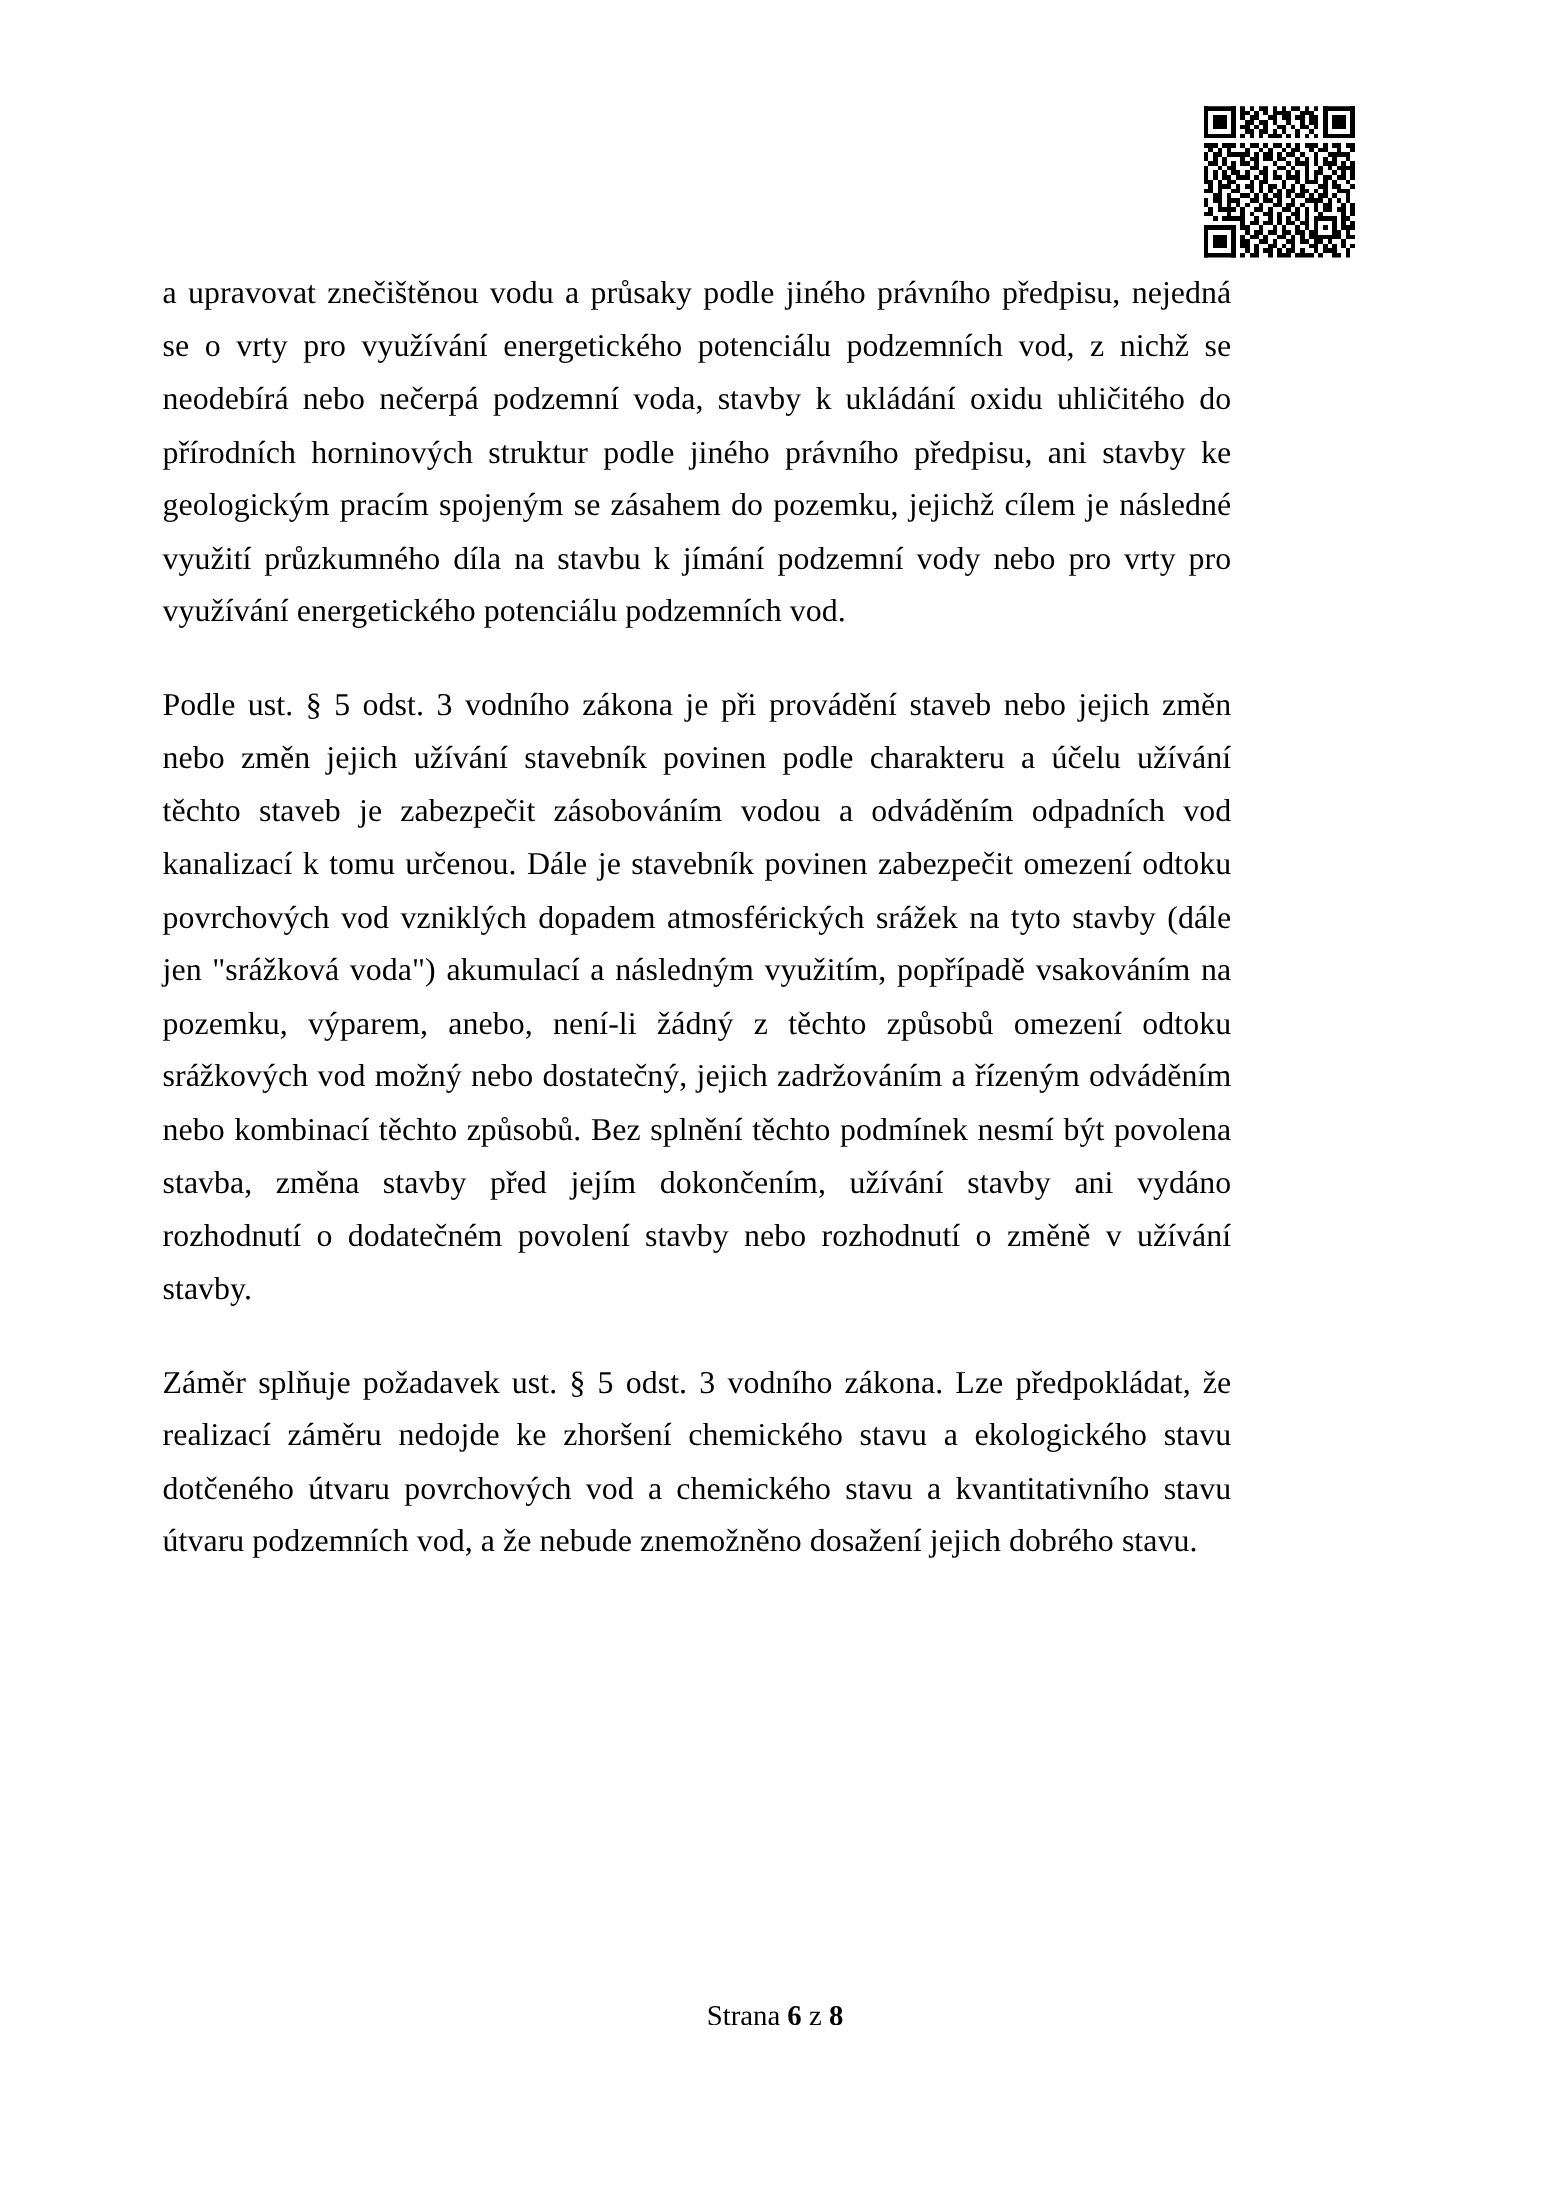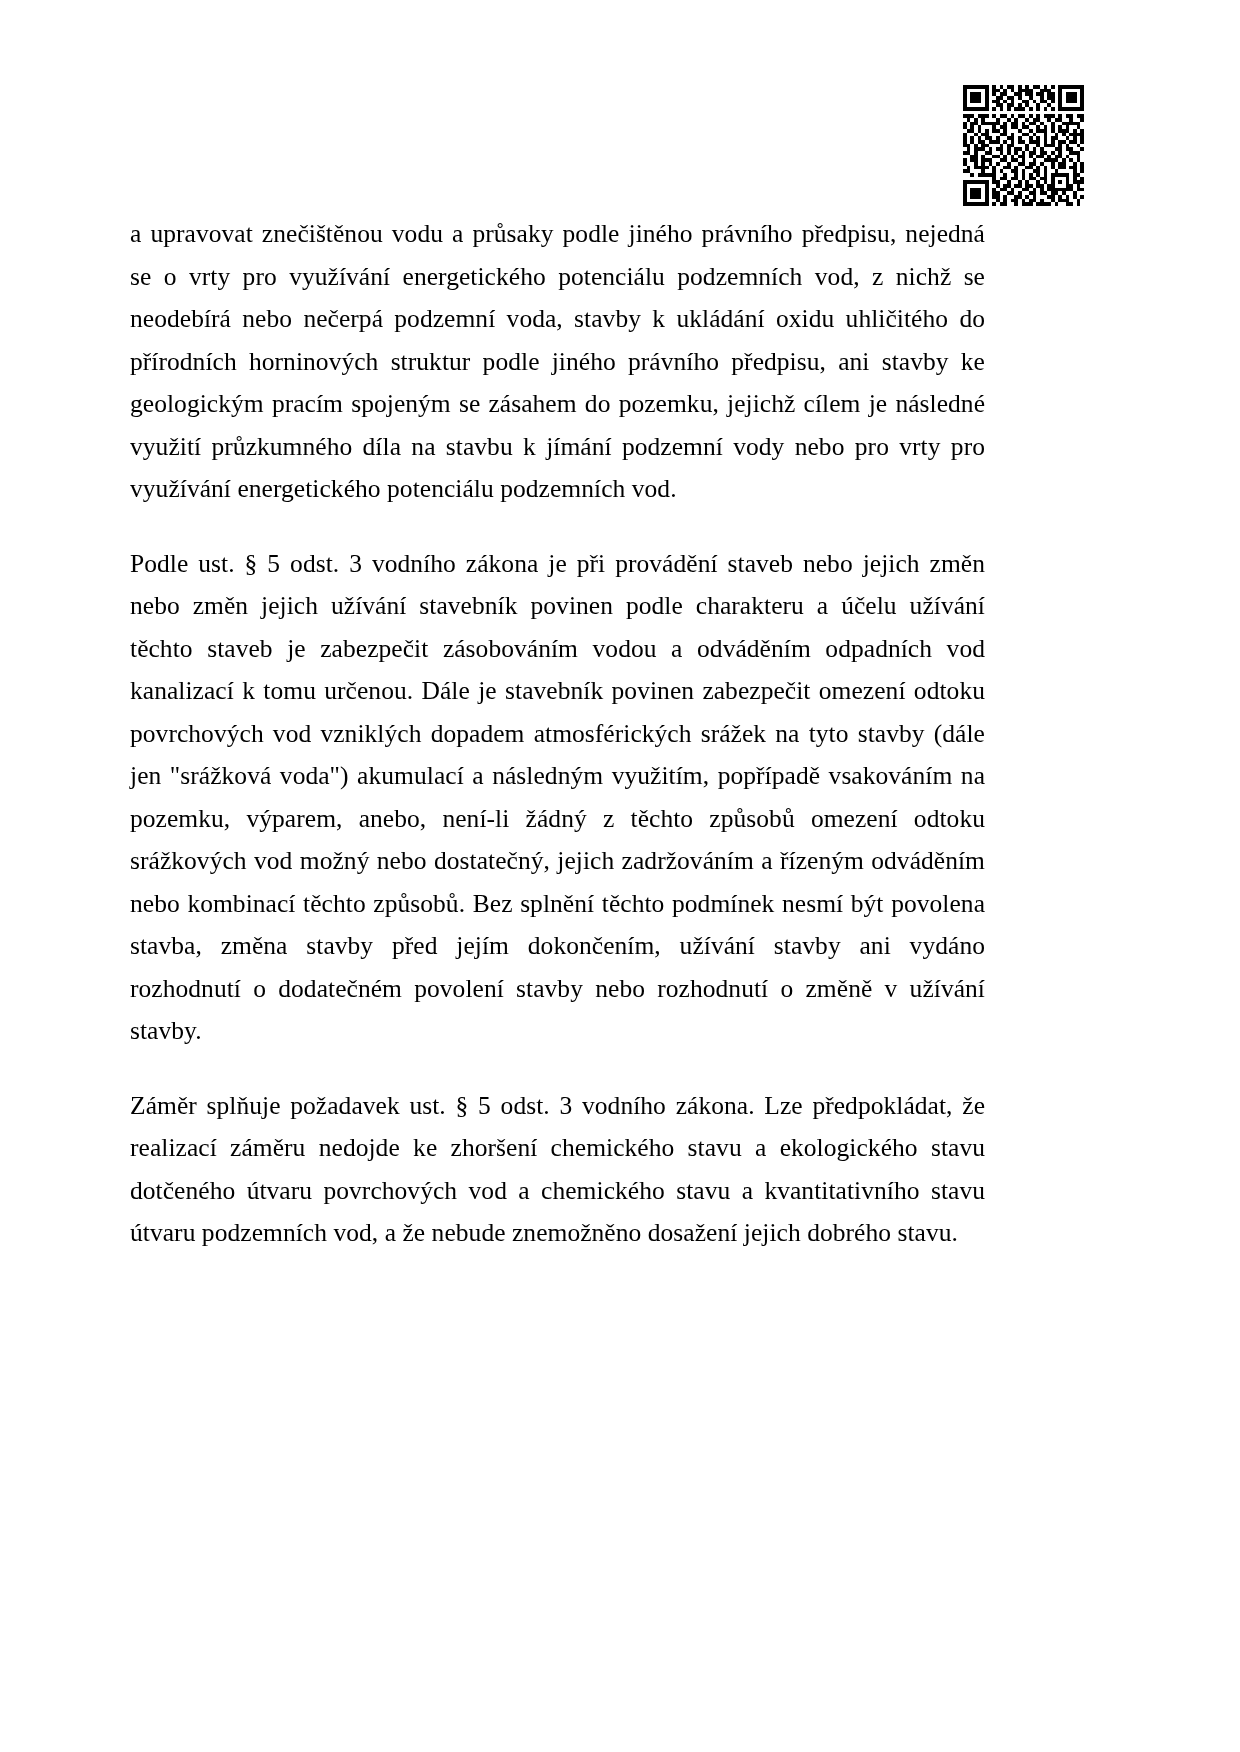--- a/index.html
+++ b/index.html
@@ -406,14 +406,17 @@
       </g>
     </svg>
   </div>
 
   <div class="content">
     <p class="para">a upravovat znečištěnou vodu a průsaky podle jiného právního předpisu, nejedná se o vrty pro využívání energetického potenciálu podzemních vod, z nichž se neodebírá nebo nečerpá podzemní voda, stavby k ukládání oxidu uhličitého do přírodních horninových struktur podle jiného právního předpisu, ani stavby ke geologickým pracím spojeným se zásahem do pozemku, jejichž cílem je následné využití průzkumného díla na stavbu k jímání podzemní vody nebo pro vrty pro využívání energetického potenciálu podzemních vod.</p>
     <p class="para">Podle ust. § 5 odst. 3 vodního zákona je při provádění staveb nebo jejich změn nebo změn jejich užívání stavebník povinen podle charakteru a účelu užívání těchto staveb je zabezpečit zásobováním vodou a odváděním odpadních vod kanalizací k tomu určenou. Dále je stavebník povinen zabezpečit omezení odtoku povrchových vod vzniklých dopadem atmosférických srážek na tyto stavby (dále jen "srážková voda") akumulací a následným využitím, popřípadě vsakováním na pozemku, výparem, anebo, není-li žádný z těchto způsobů omezení odtoku srážkových vod možný nebo dostatečný, jejich zadržováním a řízeným odváděním nebo kombinací těchto způsobů. Bez splnění těchto podmínek nesmí být povolena stavba, změna stavby před jejím dokončením, užívání stavby ani vydáno rozhodnutí o dodatečném povolení stavby nebo rozhodnutí o změně v užívání stavby.</p>
     <p class="para">Záměr splňuje požadavek ust. § 5 odst. 3 vodního zákona. Lze předpokládat, že realizací záměru nedojde ke zhoršení chemického stavu a ekologického stavu dotčeného útvaru povrchových vod a chemického stavu a kvantitativního stavu útvaru podzemních vod, a že nebude znemožněno dosažení jejich dobrého stavu.</p>
   </div>
 
+  <div class="footer">
+    <span>Strana</span>&nbsp;<span class="pg">6</span>&nbsp;<span>z</span>&nbsp;<span class="pg">8</span>
+  </div>
 
 </div>
 
 </body></html>

